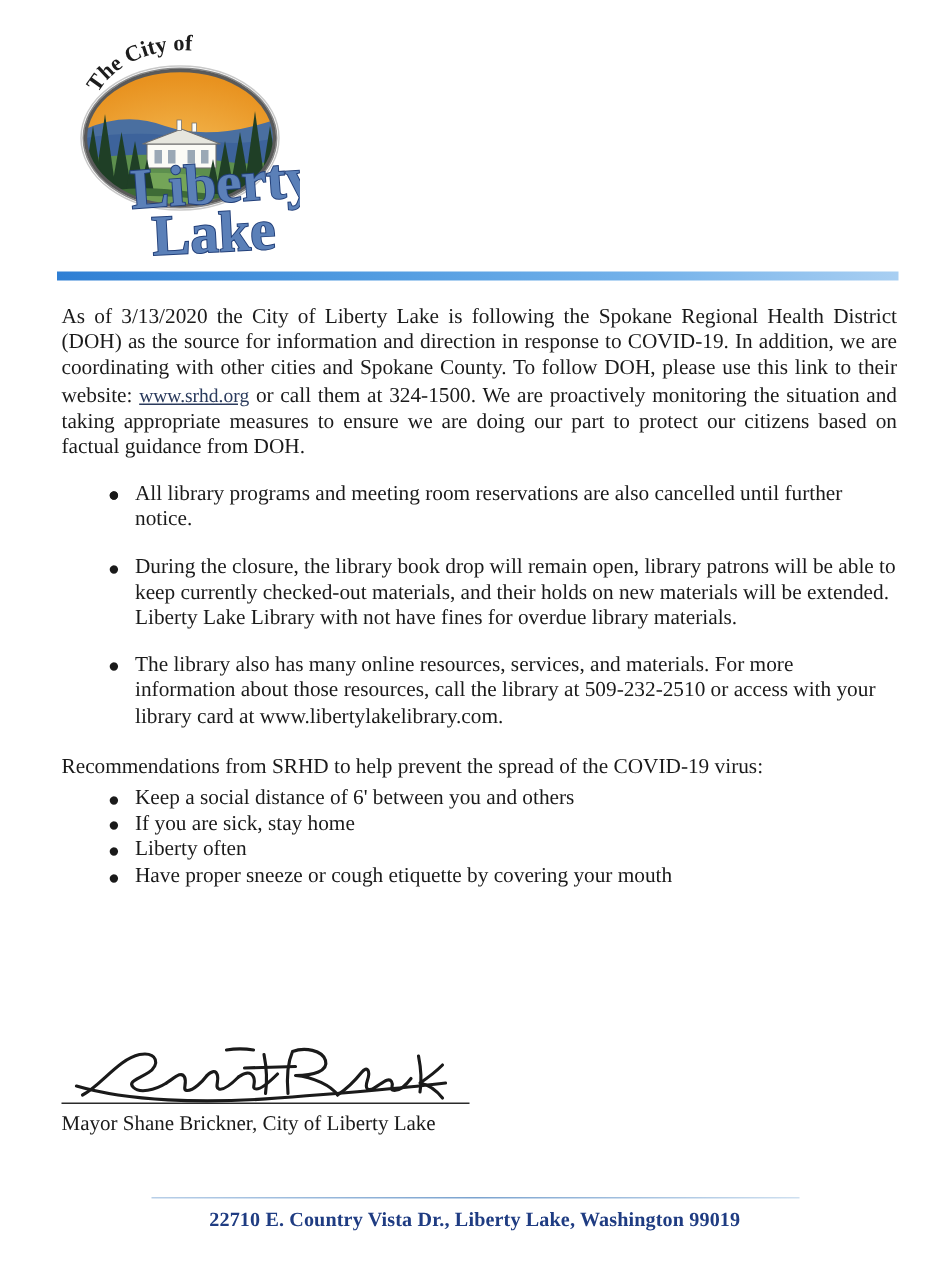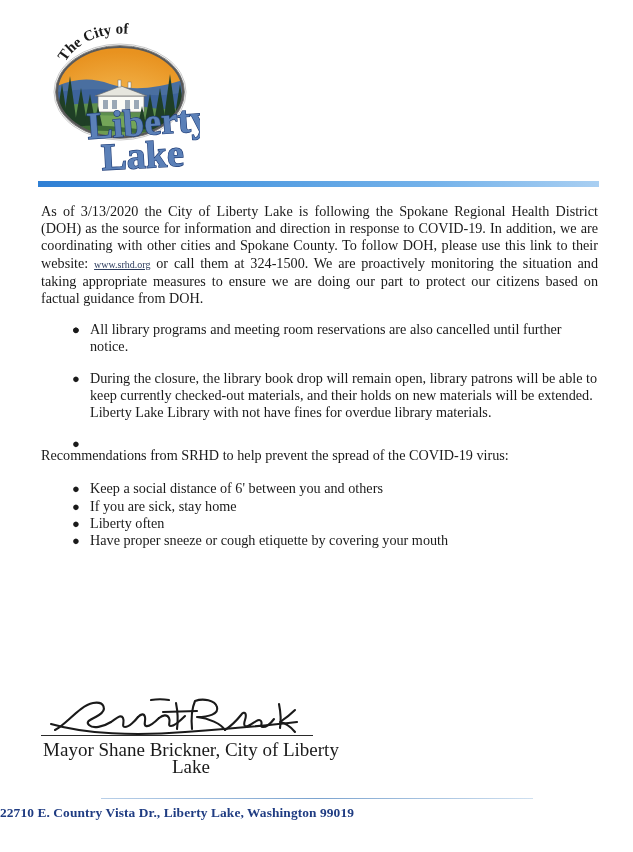--- a/index.html
+++ b/index.html
@@ -57,21 +57,21 @@
     line-height: 17.2px;
     text-align: justify;
     text-justify: inter-word;
   }
 
   .para-gap { height: 12px; }
 
   a.doc-link, .doc-link {
     color: #2a3a5c;
     text-decoration: underline;
-    font-size: 10px;
+    font-size: 13px;
   }
 
   
   ul.bullets {
     list-style: none;
     margin: 0;
     padding: 0;
   }
   ul.bullets.spaced { margin: 9px 0 4px 0; }
   ul.bullets.tight  { margin: 1px 0 0 0; }
@@ -102,33 +102,32 @@
     width: 300px;
   }
   .sig-svg { display: block; margin-left: 4px; }
   .sig-rule {
     width: 272px;
     height: 1px;
     background: #2a2a2a;
     margin-top: -1px;
   }
   .sig-name {
-    font-size: 19px;
+    font-size: 14px;
     line-height: 17px;
     margin-top: 5px;
-    text-align: center;
   }
 
   
   .footer {
     position: absolute;
     left: 0;
     top: 798px;
     width: 633px;
-    text-align: left;
+    text-align: center;
   }
   .footer-rule {
     width: 432px;
     height: 1px;
     margin: 0 auto 6px auto;
     background: linear-gradient(to right, #b8cfe8 0%, #7ba3cf 50%, #cfe0f0 100%);
   }
   .footer-line {
     color: #1f3c82;
     font-weight: bold;
@@ -230,27 +229,28 @@
     <li>
       <span class="bullet-dot">●</span>
       <span>All library programs and meeting room reservations are also cancelled until further notice.</span>
     </li>
     <li>
       <span class="bullet-dot">●</span>
       <span>During the closure, the library book drop will remain open, library patrons will be able to keep currently checked-out materials, and their holds on new materials will be extended. Liberty Lake Library with not have fines for overdue library materials.</span>
     </li>
     <li>
       <span class="bullet-dot">●</span>
+      <span>The library also has many online resources, services, and materials. For more information about those resources, call the library at 509-232-2510 or access with your library card at www.libertylakelibrary.com.</span>
     </li>
   </ul>
 
   <div class="para-gap"></div>
 
 
-  <p class="para" style="margin-bottom:16px">Recommendations from SRHD to help prevent the spread of the COVID-19 virus:</p>
+  <p class="para" style="margin-bottom:4px">Recommendations from SRHD to help prevent the spread of the COVID-19 virus:</p>
 
   <ul class="bullets tight">
     <li>
       <span class="bullet-dot">●</span>
       <span>Keep a social distance of 6' between you and others</span>
     </li>
     <li>
       <span class="bullet-dot">●</span>
       <span>If you are sick, stay home</span>
     </li>

